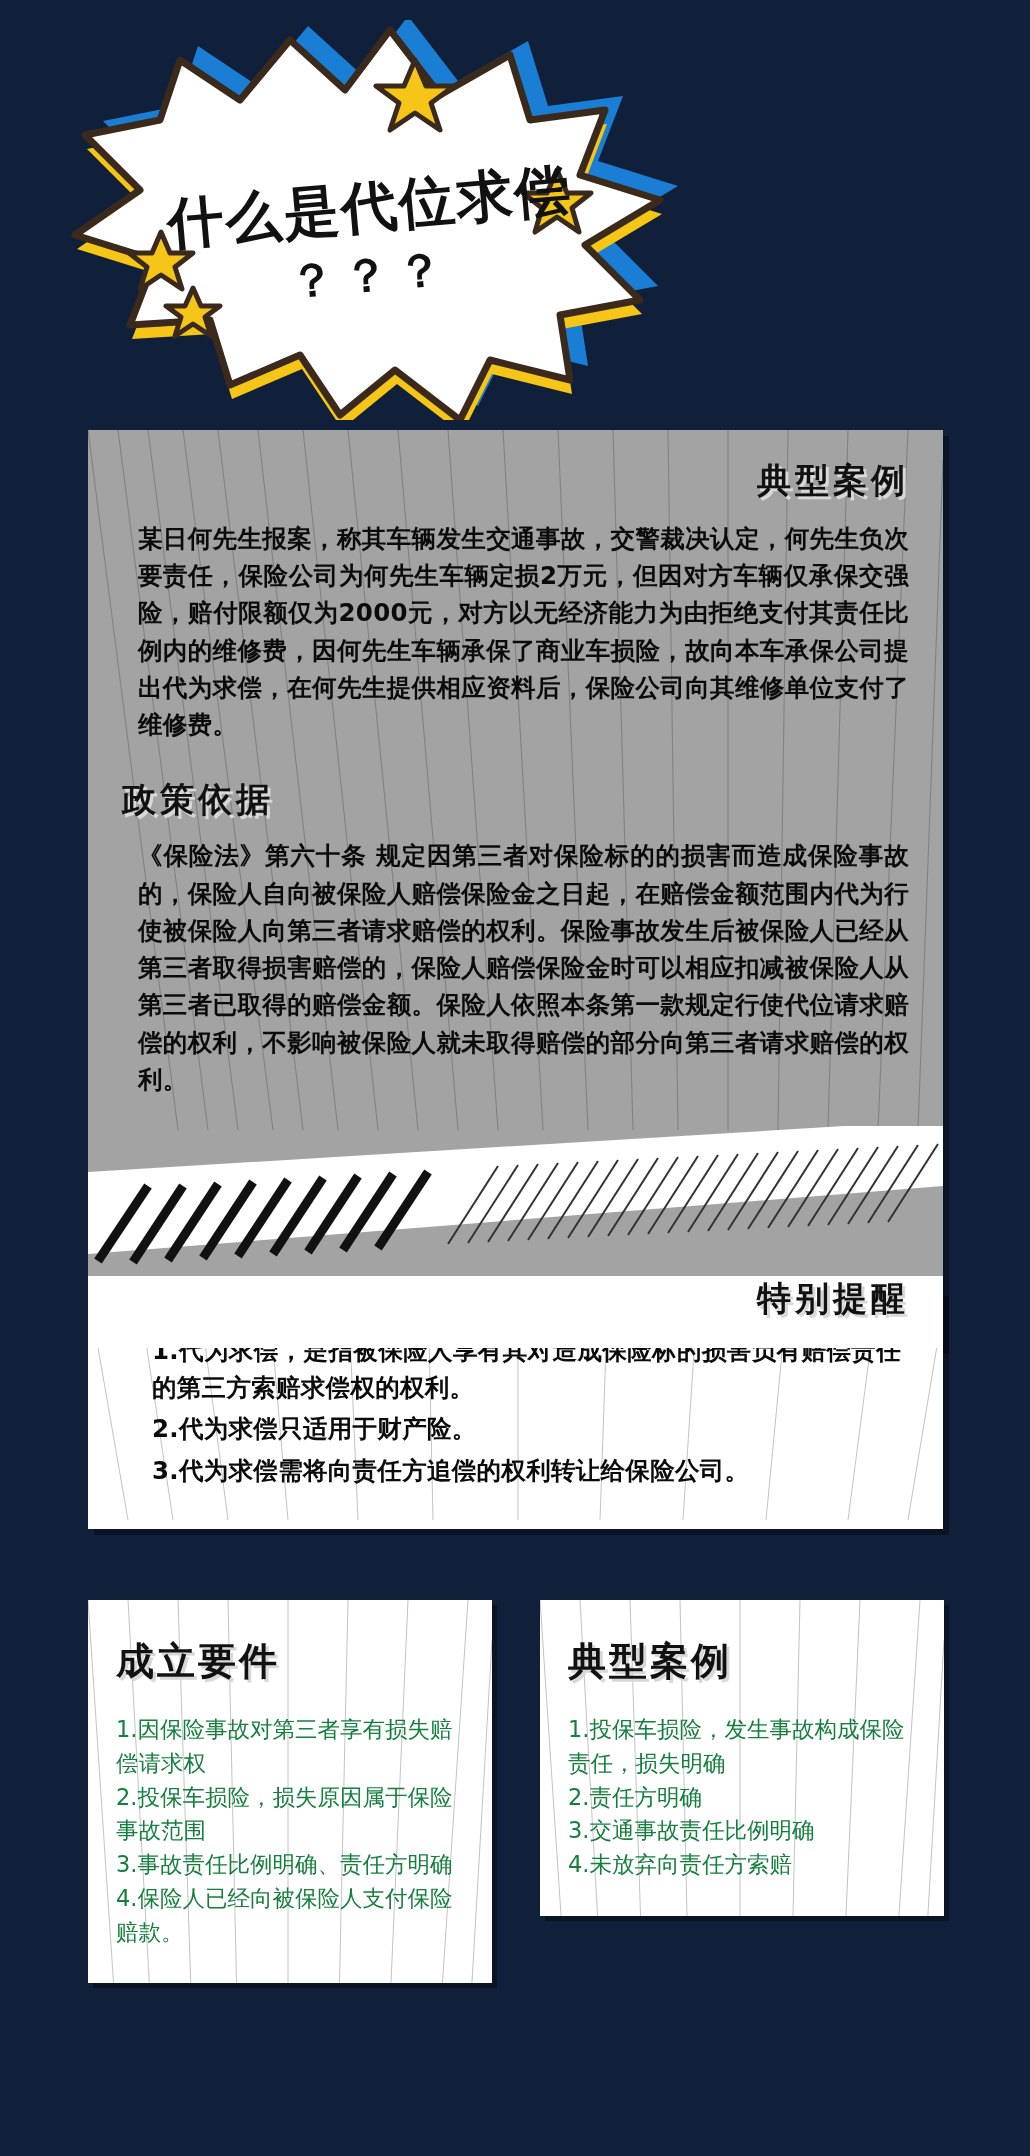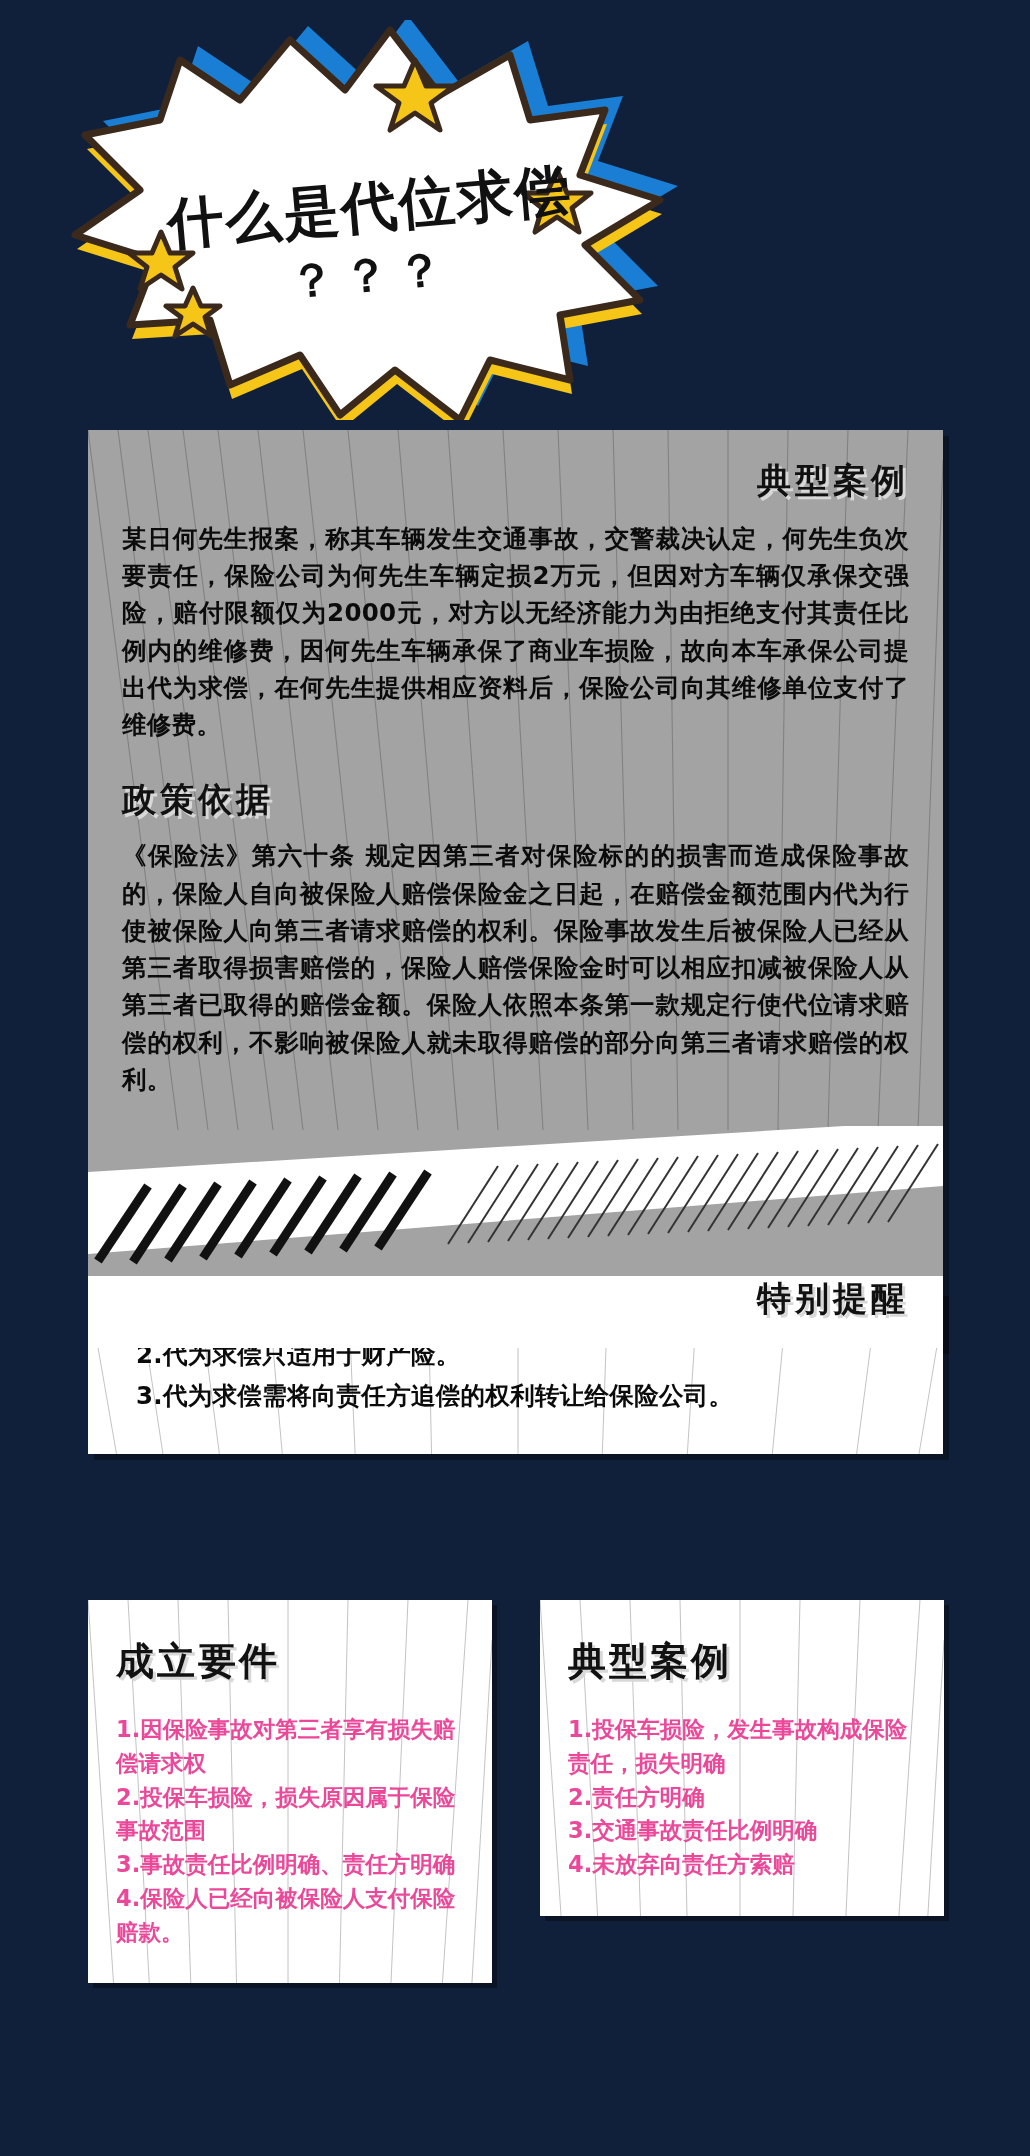--- a/index.html
+++ b/index.html
@@ -81,20 +81,21 @@
     text-shadow: 3px 3px 0 #d8d8d8;
   }
   .sec-head.right { text-align: right; }
   .body-text {
     font-size: 24.5px;
     line-height: 1.52;
     color: #0b0b0b;
     font-weight: 700;
     letter-spacing: 0.3px;
     text-align: justify;
+    margin-left: 16px;
   }
   .pad {
     position: relative;
     padding: 28px 34px 10px 34px;
     z-index: 2;
   }
 
   
   .slash-band {
     position: relative;
@@ -121,22 +122,22 @@
     box-shadow: 5px 5px 0 rgba(0,0,0,0.35);
     overflow: hidden;
   }
   .card-bottom .sec-head {
     font-size: 38px;
     letter-spacing: 3px;
   }
   .list-text {
     font-size: 22.5px;
     line-height: 1.5;
-    color: #ec4899;
-    font-weight: 700;
+    color: #15803d;
+    font-weight: 400;
   }
 </style>
 </head>
 <body>
 
 <div class="banner-wrap">
   <svg class="burst" viewBox="0 0 620 400">
 
     <polygon points="120,40 180,80 230,20 285,70 330,10 380,75 450,35 470,100 545,90 520,155 600,180 525,225 580,280 500,295 510,360 430,340 400,400 335,350 280,395 240,335 170,365 150,300 70,305 95,240 15,215 80,170 25,115 100,100" fill="#1a7fd4" transform="translate(18,-14)"></polygon>
 
@@ -244,20 +245,21 @@
         <line x1="340" y1="0" x2="345" y2="230"></line>
       <line x1="430" y1="0" x2="430" y2="230"></line>
         <line x1="520" y1="0" x2="512" y2="230"></line>
       <line x1="610" y1="0" x2="595" y2="230"></line>
         <line x1="700" y1="0" x2="678" y2="230"></line>
       <line x1="790" y1="0" x2="760" y2="230"></line>
         <line x1="855" y1="20" x2="820" y2="230"></line>
     </g>
   </svg>
   <div style="position:relative;z-index:2;padding:42px 42px 40px 48px;">
+    <div class="body-text">1.代为求偿，是指被保险人享有其对造成保险标的损害负有赔偿责任的第三方索赔求偿权的权利。</div>
     <div class="body-text" style="margin-top:4px;">2.代为求偿只适用于财产险。</div>
     <div class="body-text" style="margin-top:4px;">3.代为求偿需将向责任方追偿的权利转让给保险公司。</div>
   </div>
 </div>
 
 <div class="card-bottom" style="left:88px; top:1600px;">
   <svg class="speed-lines" viewBox="0 0 404 450" preserveAspectRatio="none">
     <g stroke="#555" stroke-width="1" fill="none">
       <line x1="0" y1="0" x2="30" y2="450"></line>
         <line x1="40" y1="0" x2="65" y2="450"></line>

